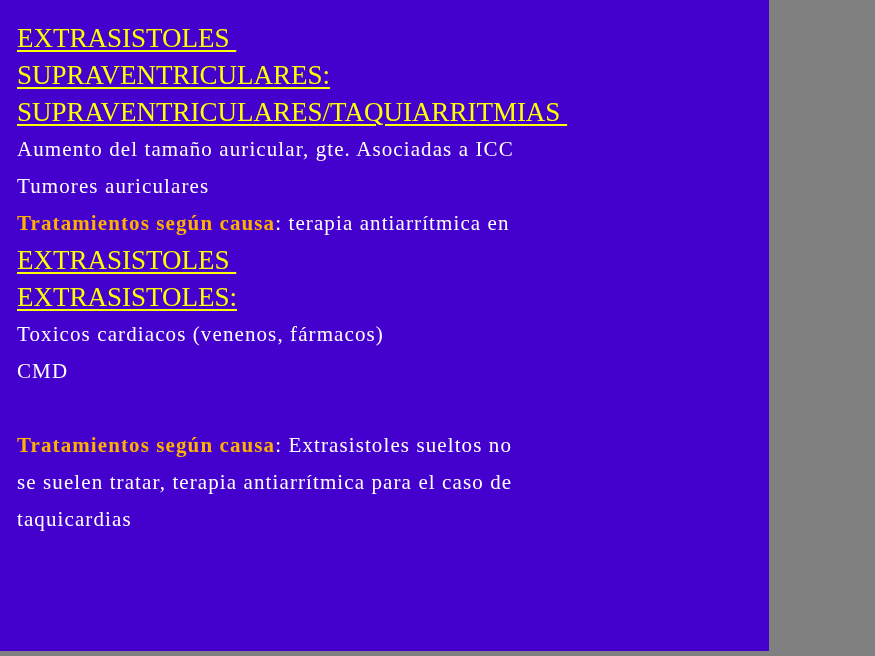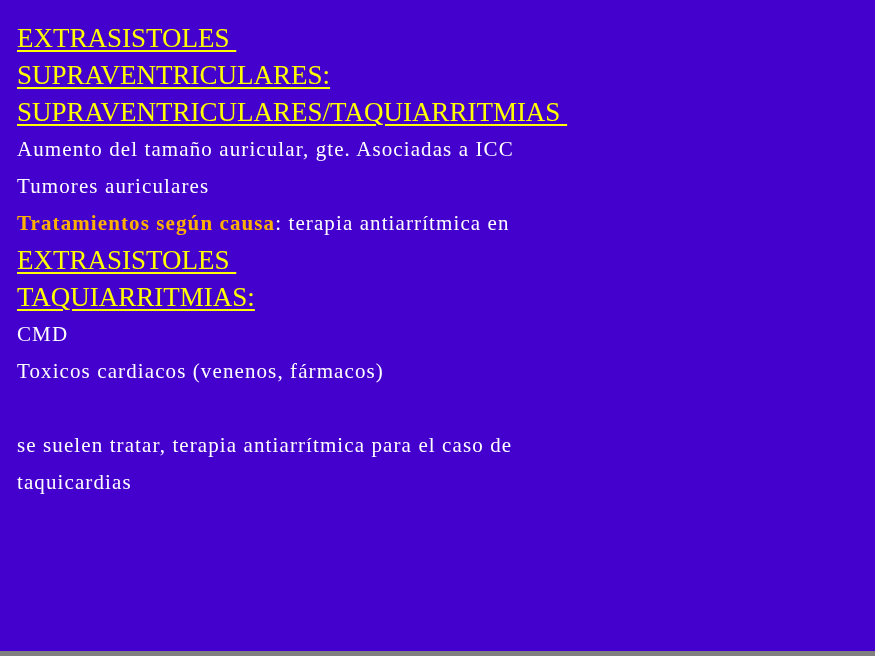--- a/index.html
+++ b/index.html
@@ -2,21 +2,21 @@
 <html><head>
 <meta charset="utf-8">
 <style>
   html, body {
     margin: 0;
     padding: 0;
     background: #808080;
   }
   #slide {
     position: relative;
-    width: 875px;
+    width: 769px;
     height: 656px;
     overflow: hidden;
     background: #0369a1;
     font-family: "Liberation Serif", "DejaVu Serif", serif;
   }
   #slide-bg {
     position: absolute;
     left: 0;
     top: 0;
     width: 875px;
@@ -75,21 +75,22 @@
 <div id="slide">
   <div id="slide-bg"></div>
   <div id="content">
       <span class="line heading">EXTRASISTOLES </span>
       <span class="line heading">SUPRAVENTRICULARES:</span>
       <span class="line heading">SUPRAVENTRICULARES/TAQUIARRITMIAS </span>
       <span class="line">Aumento del tamaño auricular, gte. Asociadas a ICC</span>
       <span class="line">Tumores auriculares</span>
       <span class="line"><span class="emph">Tratamientos según causa</span><span class="rest">: terapia antiarrítmica en</span></span>
       <span class="line heading">EXTRASISTOLES </span>
-      <span class="line heading">TAQUIARRITMIAS:</span>
+      <span class="line heading">EXTRASISTOLES:</span>
+      <span class="line">Toxicos cardiacos (venenos, fármacos)</span>
       <span class="line">CMD</span>
-      <span class="line">Toxicos cardiacos (venenos, fármacos)</span>
       <span class="line blank">&nbsp;</span>
+      <span class="line"><span class="emph">Tratamientos según causa</span><span class="rest">: Extrasistoles sueltos no</span></span>
       <span class="line">se suelen tratar, terapia antiarrítmica para el caso de</span>
       <span class="line">taquicardias</span>
     </div>
   <div id="bottom-bar"></div>
 </div>
 
 </body></html>

